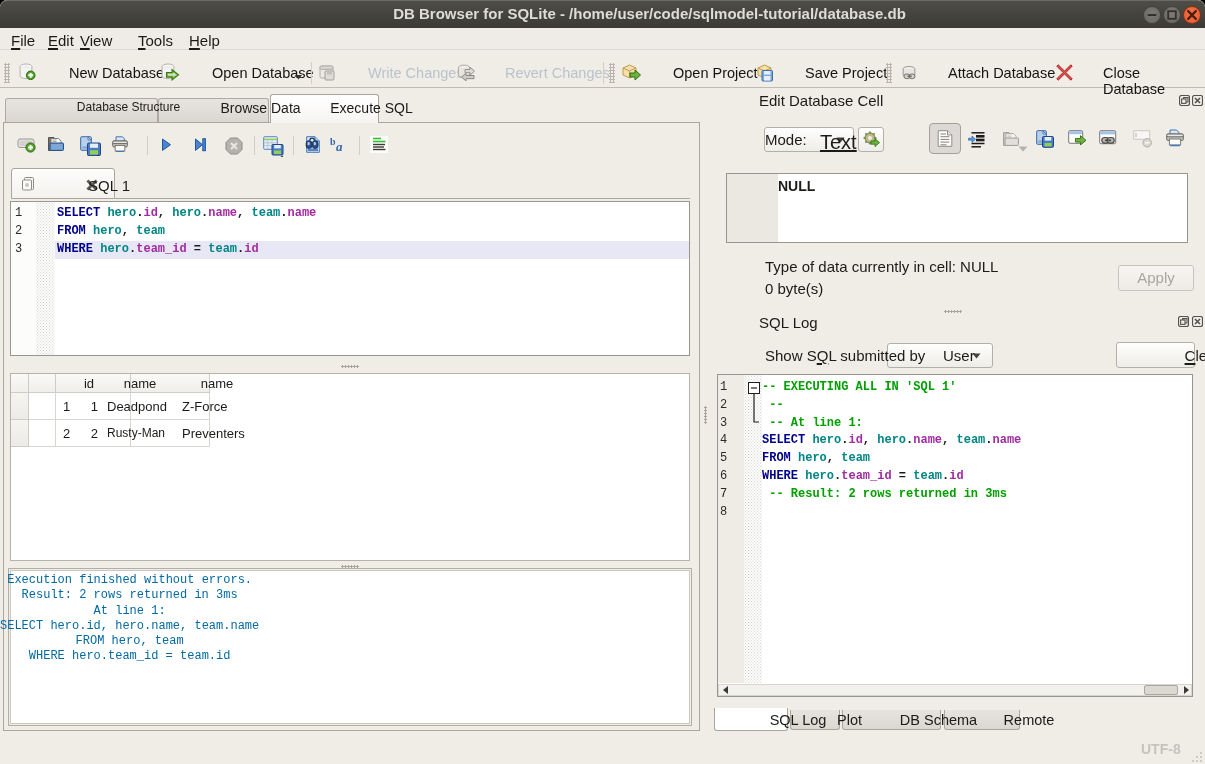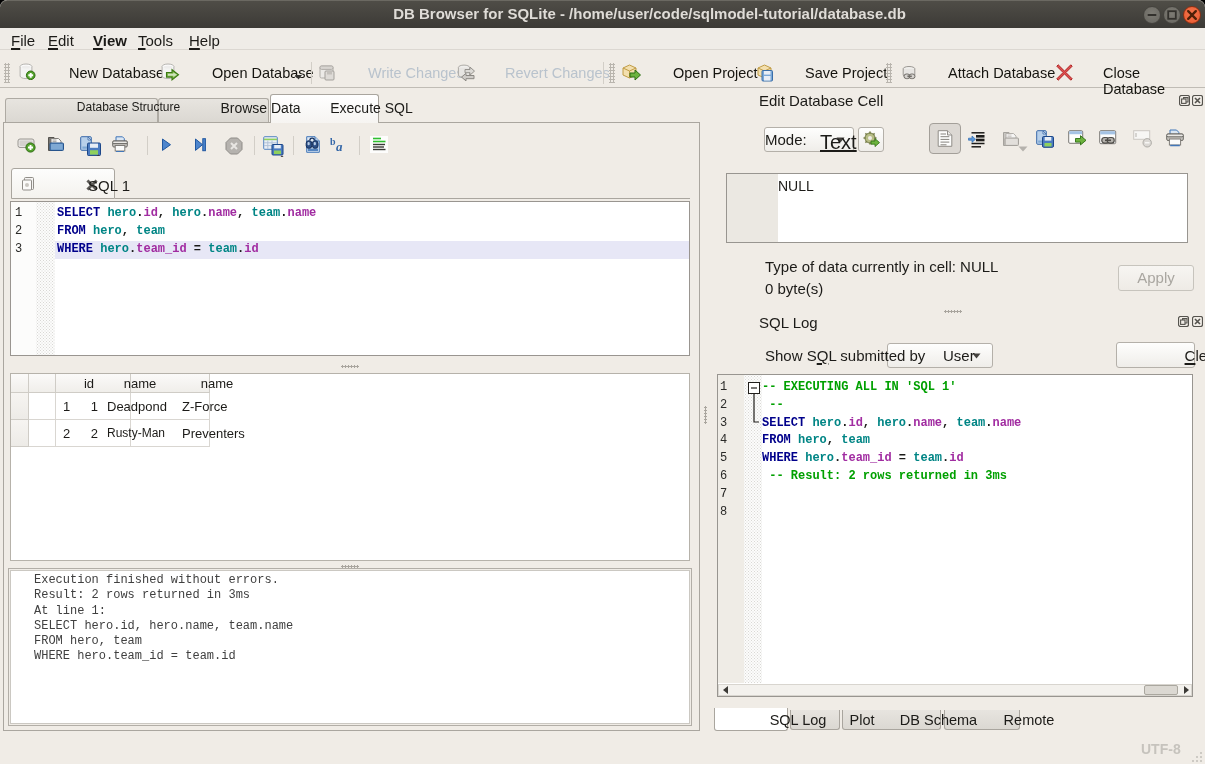--- a/index.html
+++ b/index.html
@@ -55,21 +55,21 @@
   <svg class="abs" style="left:1163px;top:6px;" width="18" height="18">
       <rect x="5.2" y="5.2" width="7.6" height="7.6" fill="none" stroke="#33312d" stroke-width="1.8"></rect>
     </svg>
   <svg class="abs" style="left:1183px;top:6px;" width="18" height="18">
       <path d="M5.2 5.2 L12.8 12.8 M12.8 5.2 L5.2 12.8" stroke="#4f2008" stroke-width="2.4" stroke-linecap="round"></path>
     </svg>
 
   <div class="abs" id="menubar"></div>
   <div class="abs menuitem" style="left:11px;"><span class="u">F</span>ile</div>
   <div class="abs menuitem" style="left:48px;"><span class="u">E</span>dit</div>
-  <div class="abs menuitem" style="left:93px;font-weight:bold;"><span class="u">V</span>iew</div>
+  <div class="abs menuitem" style="left:80px;"><span class="u">V</span>iew</div>
   <div class="abs menuitem" style="left:138px;"><span class="u">T</span>ools</div>
   <div class="abs menuitem" style="left:189px;"><span class="u">H</span>elp</div>
 
   <div class="abs" id="toolbar"></div>
   <div class="abs grip" style="left:4px;top:63px;"></div>
 
   <svg class="abs" width="17" height="17" style="left:19px;top:63px;">
     <ellipse cx="7" cy="3.6" rx="5.9" ry="2.6" fill="#fdfdfd" stroke="#b5b3af"></ellipse>
     <path d="M1.1 3.6 V13 a5.9 2.6 0 0 0 11.8 0 V3.6" fill="#f4f4f3" stroke="#b5b3af"></path>
     <ellipse cx="7" cy="3.9" rx="4.2" ry="1.5" fill="#eeedec"></ellipse>
@@ -286,21 +286,21 @@
   <div class="abs txt" style="left:29px;top:426px;width:22px;text-align:right;font-size:13px;">2</div>
   <div class="abs txt" style="left:60px;top:399px;font-size:13px;">Deadpond</div>
   <div class="abs txt" style="left:60px;top:426px;font-size:12px;">Rusty-Man</div>
   <div class="abs txt" style="left:135px;top:399px;font-size:13px;">Z-Force</div>
   <div class="abs txt" style="left:135px;top:426px;font-size:13px;">Preventers</div>
 
   <div class="abs dots-h" style="left:341px;top:565px;width:18px;height:3px;"></div>
 
   <div class="abs" style="left:8px;top:568px;width:684px;height:158px;border:1px solid #b2aea7;box-sizing:border-box;"></div>
   <div class="abs whitebox" style="left:10px;top:570px;width:680px;height:154px;border-color:#cbc8c2;"></div>
-  <div class="abs mono" style="left:34px;top:573px;font-size:12px;line-height:15.3px;color:#404040;">Execution finished without errors.<br>Result: 2 rows returned in 3ms<br>At line 1:<br>SELECT hero.id, hero.name, team.name<br>FROM hero, team<br>WHERE hero.team_id = team.id</div>
+  <div class="abs mono" style="left:0;top:573px;font-size:12px;line-height:15.3px;color:#0369a1;text-align:center;">Execution finished without errors.<br>Result: 2 rows returned in 3ms<br>At line 1:<br>SELECT hero.id, hero.name, team.name<br>FROM hero, team<br>WHERE hero.team_id = team.id</div>
 
   <div class="abs dots-h" style="left:704px;top:406px;width:3px;height:18px;"></div>
   <div class="abs txt" style="left:712px;top:92px;font-size:15px;">Edit Database Cell</div>
 
   <svg class="abs" width="11" height="11" style="left:1179px;top:95px;">
     <rect x="0.5" y="0.5" width="10" height="10" rx="2" fill="none" stroke="#55534e" stroke-width="1.2"></rect>
     <rect x="2.6" y="4" width="4.4" height="4.4" fill="none" stroke="#55534e" stroke-width="1.1"></rect>
     <path d="M4.6 4 V2.6 h4.4 v4.4 h-2" fill="none" stroke="#55534e" stroke-width="1.1"></path>
   </svg>
   <svg class="abs" width="11" height="11" style="left:1192px;top:95px;">
@@ -383,21 +383,21 @@
   <svg class="abs" width="18" height="18" style="left:1166px;top:129px;">
     <path d="M4 5 V1 h6.5 l2.3 2.3 V5" fill="#dbe6f2" stroke="#4176b8"></path>
     <rect x="0.7" y="5" width="16.6" height="6.5" rx="1.4" fill="#c6c3be" stroke="#6b6964"></rect>
     <rect x="0.7" y="5" width="16.6" height="2.8" rx="1.4" fill="#ebe9e6" stroke="#6b6964"></rect>
     <rect x="3.4" y="10" width="11.2" height="6" fill="#fbfbfa" stroke="#807d78"></rect>
     <path d="M4.2 16.6 h9.6" stroke="#4176b8" stroke-width="1.5"></path>
   </svg>
 
   <div class="abs whitebox" style="left:726px;top:173px;width:462px;height:70px;border-color:#989590;"></div>
   <div class="abs" style="left:727px;top:174px;width:51px;height:68px;background:#ebe8e2;"></div>
-  <div class="abs txt" style="left:731px;top:178px;font-size:14px;font-weight:normal;">NULL</div>
+  <div class="abs txt" style="left:731px;top:178px;font-size:14px;font-weight:bold;">NULL</div>
 
   <div class="abs txt" style="left:718px;top:258px;font-size:15px;">Type of data currently in cell: NULL</div>
   <div class="abs txt" style="left:718px;top:280px;font-size:15px;">0 byte(s)</div>
 
   <div class="abs" style="left:1118px;top:265px;width:76px;height:26px;background:linear-gradient(#f7f5f2,#eeebe6);border:1px solid #c7c4bd;border-radius:3px;box-sizing:border-box;"></div>
   <div class="abs" style="left:1118px;top:269px;width:76px;text-align:center;font-size:15px;color:#a9a6a0;">Apply</div>
 
   <div class="abs dots-h" style="left:944px;top:310px;width:18px;height:3px;"></div>
   <div class="abs txt" style="left:712px;top:314px;font-size:15px;">SQL Log</div>
   <svg class="abs" width="11" height="11" style="left:1178px;top:316px;">
@@ -418,20 +418,21 @@
   <div class="abs btn" style="left:1116px;top:342px;width:79px;height:26px;"></div>
   <div class="abs txt" style="left:1116px;top:347px;width:79px;text-align:center;font-size:15px;"><span class="u">C</span>lear</div>
 
   <div class="abs whitebox" style="left:717px;top:374px;width:476px;height:323px;border-color:#989590;"></div>
   <div class="abs" style="left:718px;top:375px;width:26px;height:308px;background:#efece6;"></div>
   <div class="abs foldmargin" style="left:744px;top:375px;width:18px;height:308px;"></div>
   <div class="abs mono" style="left:720px;top:379px;font-size:12px;line-height:17.8px;color:#2a2a28;">1<br>2<br>3<br>4<br>5<br>6<br>7<br>8</div>
   <div class="abs mono" style="left:762px;top:379px;font-size:12px;line-height:17.8px;font-weight:bold;color:#1a1a18;">
     <div><span class="cm">-- EXECUTING ALL IN 'SQL 1'</span></div>
     <div><span class="cm">&nbsp;--</span></div>
+    <div><span class="cm">&nbsp;-- At line 1:</span></div>
     <div><span class="kw">SELECT</span> <span class="tbl">hero</span>.<span class="fld">id</span>, <span class="tbl">hero</span>.<span class="fld">name</span>, <span class="tbl">team</span>.<span class="fld">name</span></div>
     <div><span class="kw">FROM</span> <span class="tbl">hero</span>, <span class="tbl">team</span></div>
     <div><span class="kw">WHERE</span> <span class="tbl">hero</span>.<span class="fld">team_id</span> = <span class="tbl">team</span>.<span class="fld">id</span></div>
     <div><span class="cm">&nbsp;-- Result: 2 rows returned in 3ms</span></div>
   </div>
 
   <svg class="abs" width="20" height="45" style="left:745px;top:382px;">
     <rect x="3.5" y="0.5" width="11" height="11" fill="#fff" stroke="#211f1c"></rect>
     <path d="M6 6 h6" stroke="#211f1c" stroke-width="1.2"></path>
     <path d="M9 11.5 V40 h5" fill="none" stroke="#211f1c" stroke-width="1.2"></path>
@@ -444,21 +445,21 @@
   <svg class="abs" width="8" height="8" style="left:1182px;top:686px;">
       <path d="M2 0 L7 4 L2 8 Z" fill="#3c3a36"></path>
     </svg>
   <div class="abs" style="left:1144px;top:685px;width:34px;height:10px;background:#dbd8d2;border:1px solid #aaa79f;border-radius:2px;box-sizing:border-box;"></div>
 
   <div class="abs tab-inactive" style="left:790px;top:710px;width:50px;height:20px;border-radius:0 0 3px 3px;border:1px solid #a9a59e;border-top:none;"></div>
   <div class="abs tab-inactive" style="left:842px;top:710px;width:99px;height:20px;border-radius:0 0 3px 3px;border:1px solid #a9a59e;border-top:none;"></div>
   <div class="abs tab-inactive" style="left:944px;top:710px;width:76px;height:20px;border-radius:0 0 3px 3px;border:1px solid #a9a59e;border-top:none;"></div>
   <div class="abs tab-active" style="left:714px;top:708px;width:74px;height:23px;border-radius:0 0 3px 3px;border:1px solid #a9a59e;border-top:none;background:#fff;"></div>
   <div class="abs txt" style="left:714px;top:712px;width:74px;text-align:center;font-size:14.5px;">SQL Log</div>
-  <div class="abs txt" style="left:790px;top:712px;width:50px;text-align:center;font-size:14.5px;">Plot</div>
+  <div class="abs txt" style="left:790px;top:712px;width:50px;font-size:14.5px;">Plot</div>
   <div class="abs txt" style="left:842px;top:712px;width:99px;text-align:center;font-size:14.5px;">DB Schema</div>
   <div class="abs txt" style="left:944px;top:712px;width:76px;text-align:center;font-size:14.5px;">Remote</div>
 
   <div class="abs" style="left:1141px;top:741px;font-size:14px;font-weight:bold;color:#c6c3bd;">UTF-8</div>
   <svg class="abs" width="12" height="12" style="left:1191px;top:751px;">
     <g fill="#c2bfb8">
         <circle cx="10" cy="2" r="1"></circle>
         <circle cx="6" cy="6" r="1"></circle>
         <circle cx="10" cy="6" r="1"></circle>
         <circle cx="2" cy="10" r="1"></circle>

